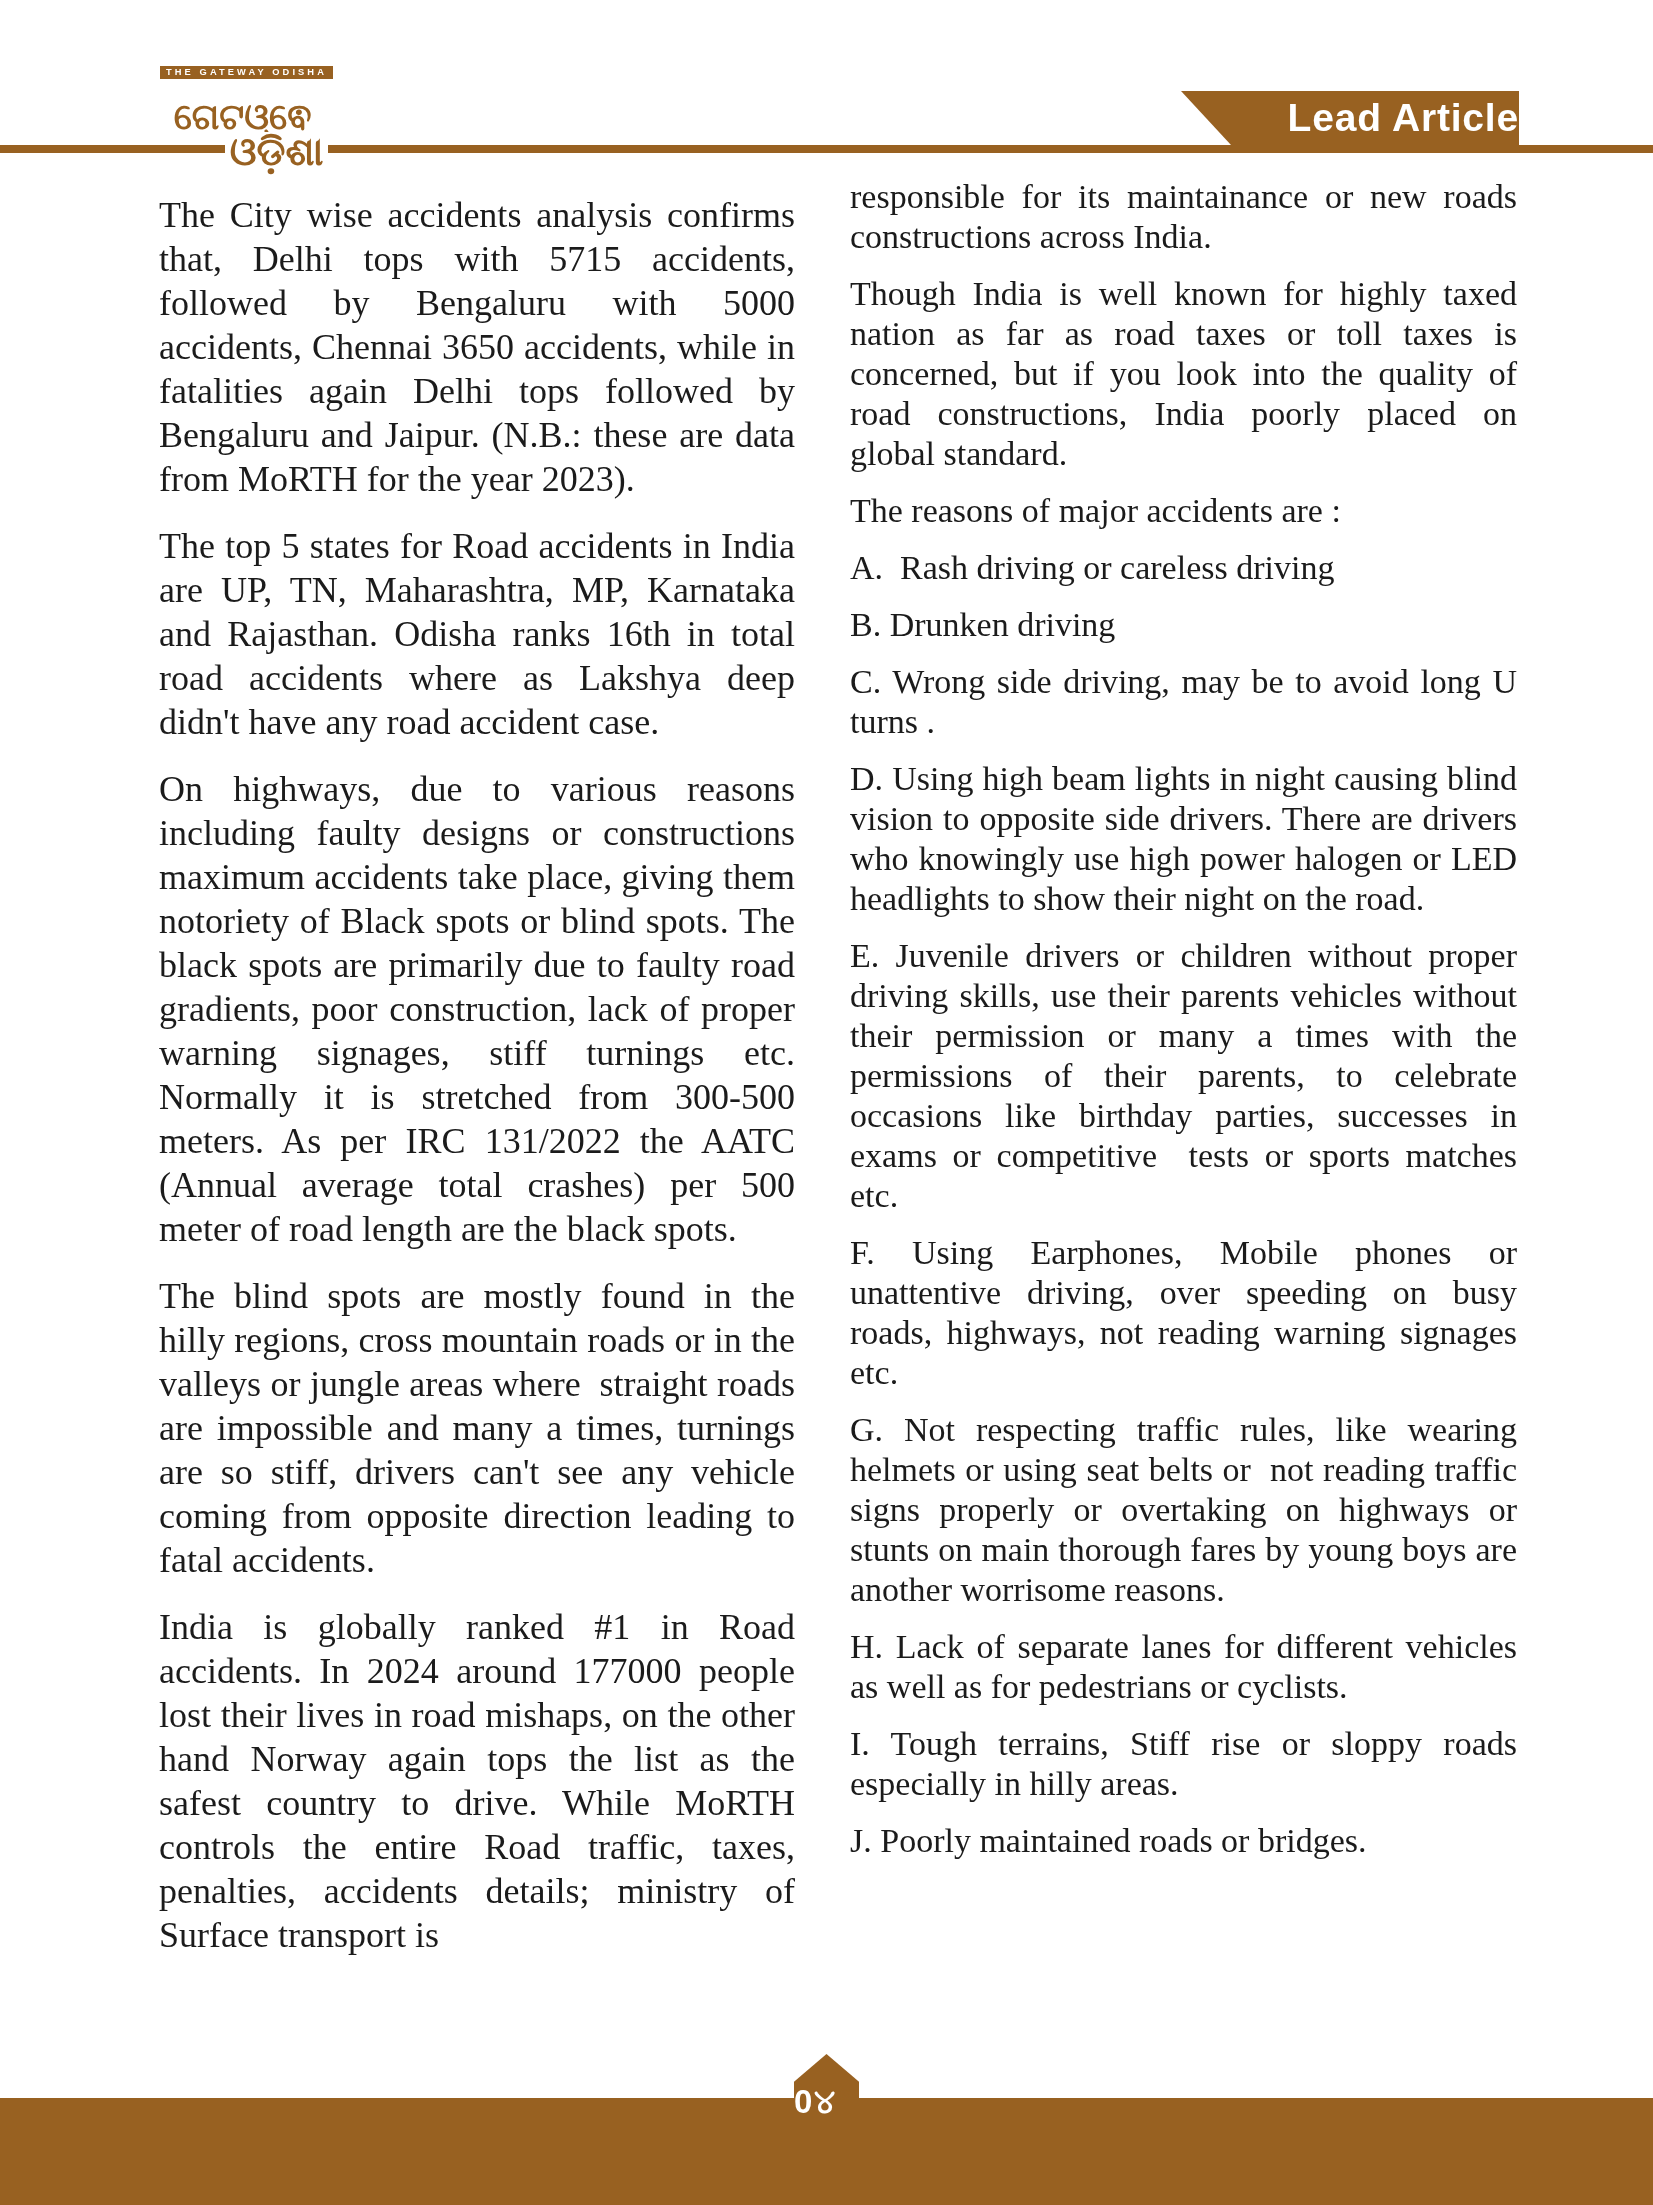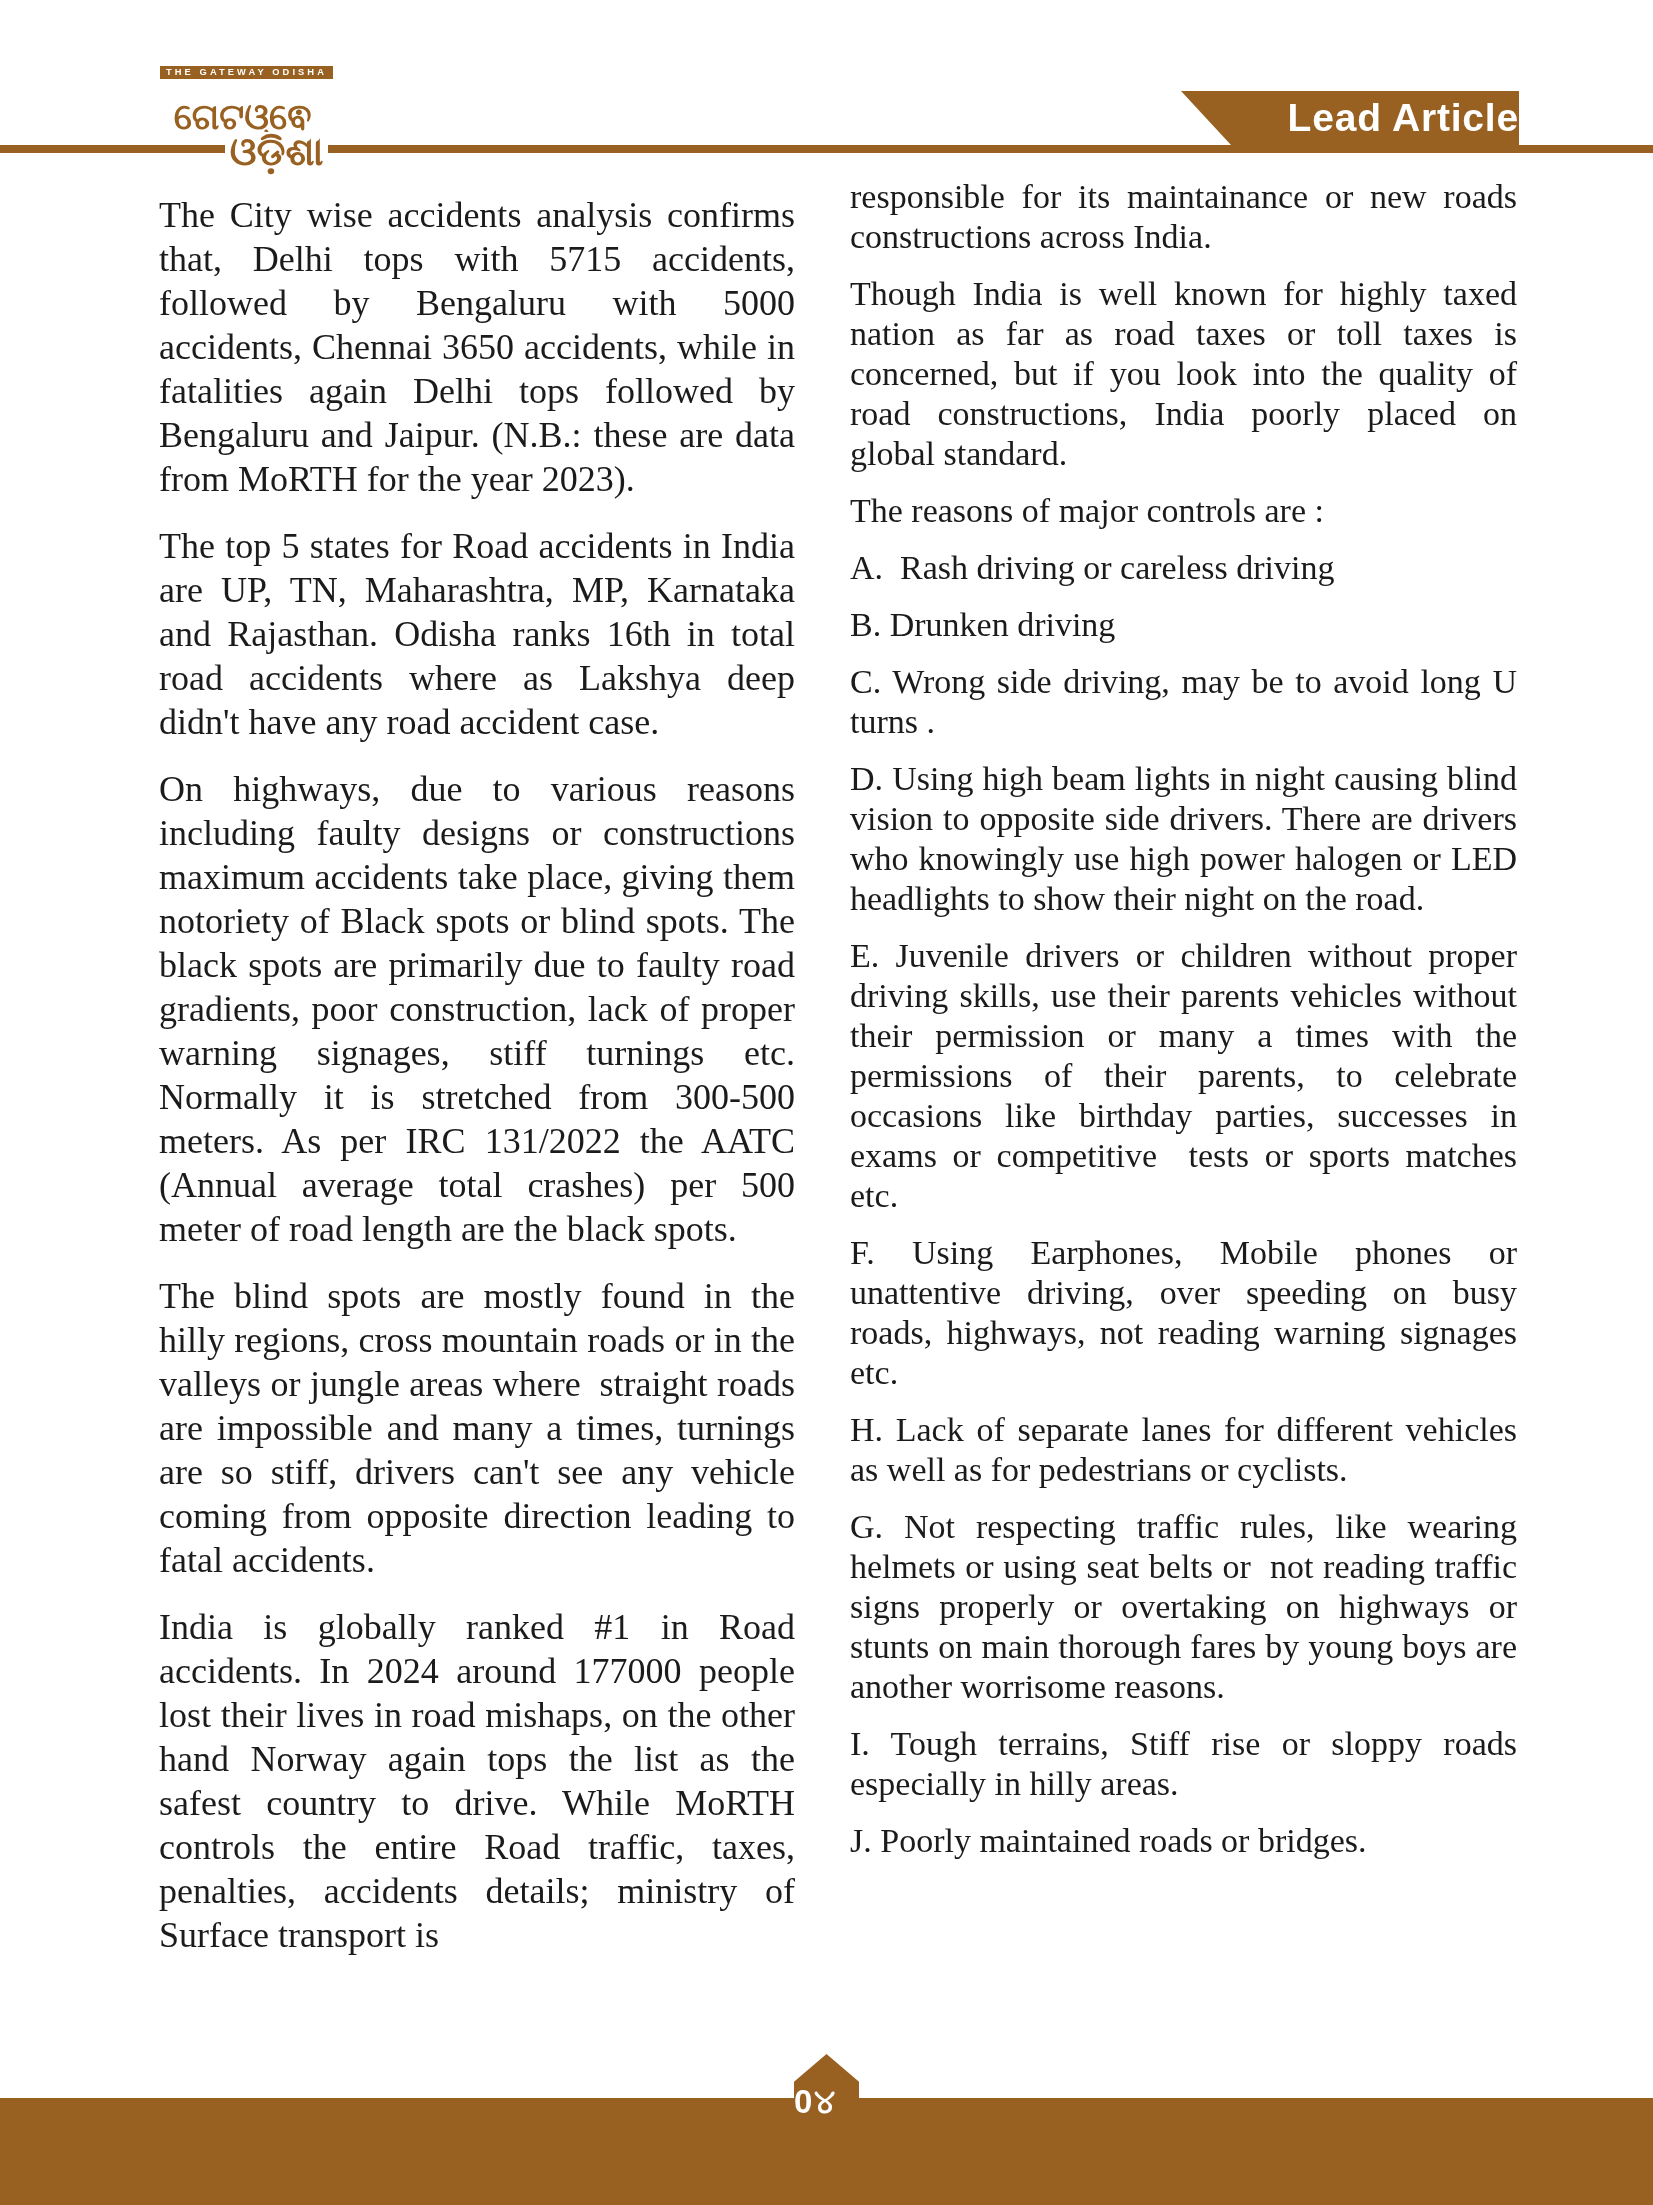--- a/index.html
+++ b/index.html
@@ -113,29 +113,29 @@
     <p>The City wise accidents analysis confirms  that, Delhi tops with 5715 accidents, followed by Bengaluru with 5000 accidents, Chennai 3650 accidents, while in fatalities again Delhi tops followed by Bengaluru and Jaipur. (N.B.: these are data from MoRTH for the year 2023).</p>
     <p>The top 5 states for Road accidents in India are UP, TN, Maharashtra, MP, Karnataka and Rajasthan. Odisha ranks 16th in total road accidents where as Lakshya deep didn't have any road accident case.</p>
     <p>On highways, due to various reasons including faulty designs or constructions maximum accidents take place, giving them notoriety of Black spots or blind spots. The black spots are primarily due to faulty road  gradients, poor construction, lack of proper warning signages, stiff turnings etc. Normally it is stretched from 300-500 meters. As per IRC 131/2022 the AATC (Annual average total crashes) per 500 meter of road length are the black spots.</p>
     <p>The blind spots are mostly found in the hilly regions, cross mountain roads or in the valleys or jungle areas where  straight roads  are impossible and many a times, turnings  are so stiff, drivers can't see any vehicle coming from opposite direction leading to fatal accidents.</p>
     <p>India is globally ranked #1 in Road accidents. In 2024 around 177000 people lost their lives in road mishaps, on the other hand Norway again tops the list as the safest country to drive. While MoRTH controls the entire Road traffic, taxes, penalties, accidents details; ministry of Surface transport is</p>
   </div>
 
   <div id="col-right" class="col">
     <p>responsible for its maintainance or new roads constructions across India.</p>
     <p>Though India is well known for highly taxed nation as far as road taxes or toll taxes is concerned, but if you look into the quality of road constructions, India poorly placed on global standard.</p>
-    <p>The reasons of major controls are :</p>
+    <p>The reasons of major accidents are :</p>
     <p>A.  Rash driving or careless driving</p>
     <p>B. Drunken driving</p>
     <p>C. Wrong side driving, may be to avoid long U turns .</p>
     <p>D. Using high beam lights in night causing blind vision to opposite side drivers. There are drivers who knowingly use high power halogen or LED headlights to show their night on the road.</p>
     <p>E. Juvenile drivers or children without proper driving skills, use their parents vehicles without their permission or many a times with the permissions of their parents, to celebrate occasions like birthday parties, successes in exams or competitive  tests or sports matches etc.</p>
     <p>F. Using Earphones, Mobile phones or unattentive driving, over speeding on busy roads, highways, not reading warning signages etc.</p>
+    <p>G. Not respecting traffic rules, like wearing helmets or using seat belts or  not reading traffic signs properly or overtaking on highways or stunts on main thorough fares by young boys are another worrisome reasons.</p>
     <p>H. Lack of separate lanes for different vehicles as well as for pedestrians or cyclists.</p>
-    <p>G. Not respecting traffic rules, like wearing helmets or using seat belts or  not reading traffic signs properly or overtaking on highways or stunts on main thorough fares by young boys are another worrisome reasons.</p>
     <p>I. Tough terrains, Stiff rise or sloppy roads especially in hilly areas.</p>
     <p>J. Poorly maintained roads or bridges.</p>
   </div>
 
   <div id="footer-band"></div>
   <div id="page-badge">
     <span class="num">0୪</span>
   </div>
 
 </div>

